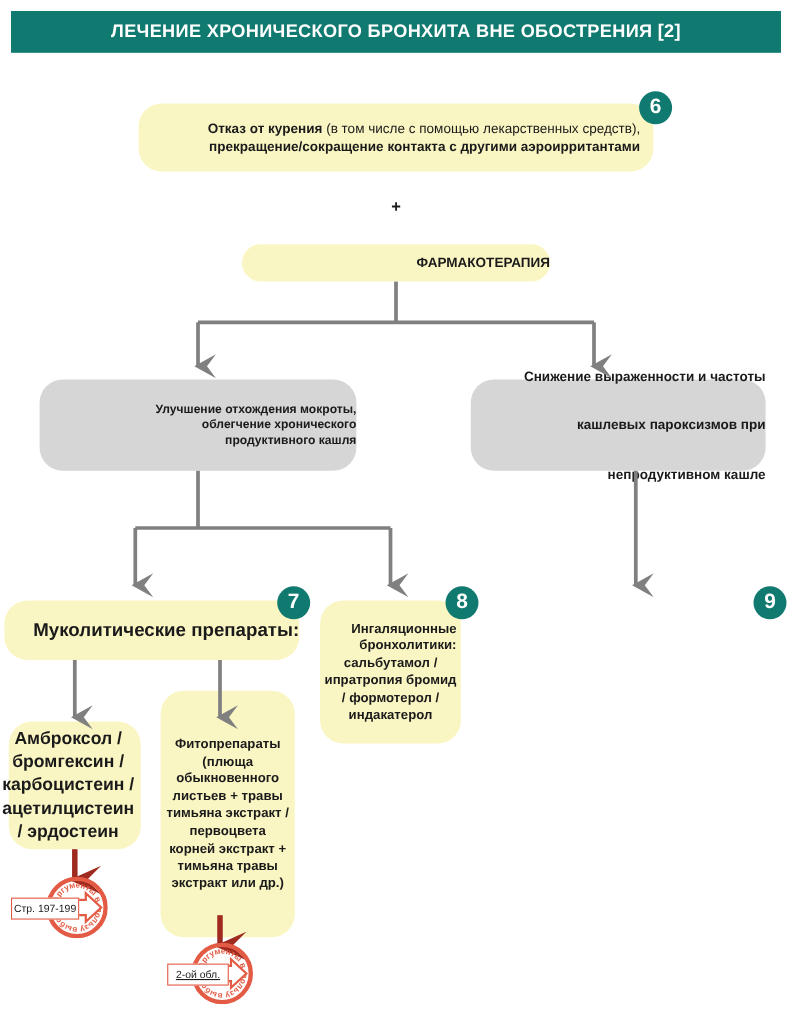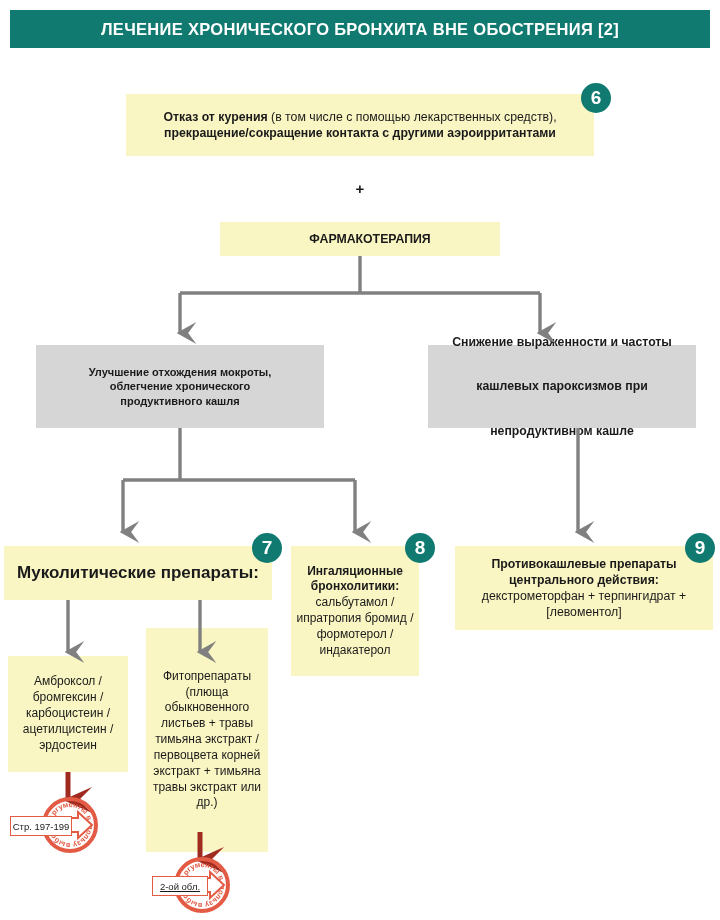--- a/index.html
+++ b/index.html
@@ -26,30 +26,31 @@
     font-weight: bold;
     letter-spacing: 0.3px;
     white-space: nowrap;
   }
 
   
   .box {
     position: absolute;
     display: flex;
     flex-direction: column;
-    align-items: center;
+    align-items: flex-end;
     justify-content: center;
     text-align: center;
     color: #1a1a1a;
     line-height: 1.32;
+    border-radius: 21px;
   }
   .box-yellow { background: #faf6c3; }
   .box-gray   { background: #d6d6d6; }
   .box .ttl   { font-weight: bold; }
-  .box .body  { font-weight: normal; }
+  .box .body  { font-weight: bold; }
 
   
   .plus {
     position: absolute;
     font-size: 15px;
     font-weight: bold;
     color: #1a1a1a;
     text-align: center;
   }
 
@@ -167,43 +168,38 @@
   </div>
 
   <div class="box box-yellow" style="left:4px; top:546px; width:268px; height:54px; font-size:17px;">
     <div class="ttl">Муколитические препараты:</div>
   </div>
 
   <div class="badge" style="left:252px; top:533px;">
     <span>7</span>
   </div>
 
-  <div class="box box-yellow" style="left:8px; top:656px; width:120px; height:116px; font-size:12px; padding:0 6px;">
+  <div class="box box-yellow" style="left:8px; top:656px; width:120px; height:116px; font-size:16px; padding:0 6px;">
     <div class="body">Амброксол / бромгексин / карбоцистеин / ацетилцистеин / эрдостеин</div>
   </div>
 
   <div class="box box-yellow" style="left:146px; top:628px; width:122px; height:224px; font-size:12px; padding:0 4px;">
     <div class="body">Фитопрепараты (плюща обыкновенного листьев + травы тимьяна экстракт / первоцвета корней экстракт + тимьяна травы экстракт или др.)</div>
   </div>
 
   <div class="box box-yellow" style="left:291px; top:546px; width:128px; height:130px; font-size:12px; padding:0 4px;">
     <div class="ttl">Ингаляционные</div>
     <div class="ttl">бронхолитики:</div>
     <div class="body">сальбутамол / ипратропия бромид / формотерол / индакатерол</div>
   </div>
 
   <div class="badge" style="left:405px; top:533px;">
     <span>8</span>
   </div>
 
-  <div class="box box-yellow" style="left:455px; top:546px; width:258px; height:84px; font-size:12.3px; padding:0 8px;">
-    <div class="ttl">Противокашлевые препараты</div>
-    <div class="ttl">центрального действия:</div>
-    <div class="body">декстрометорфан + терпингидрат + [левоментол]</div>
-  </div>
 
   <div class="badge" style="left:685px; top:533px;">
     <span>9</span>
   </div>
 
   <div class="seal" style="left:42px; top:797px; width:56px; height:56px;">
     <svg width="56" height="56" viewBox="0 0 56 56">
       <defs>
         <path id="arcTop1" d="M 10,28 A 18,18 0 0 1 46,28"></path>
         <path id="arcBot1" d="M 46,28 A 18,18 0 0 1 10,28"></path>

